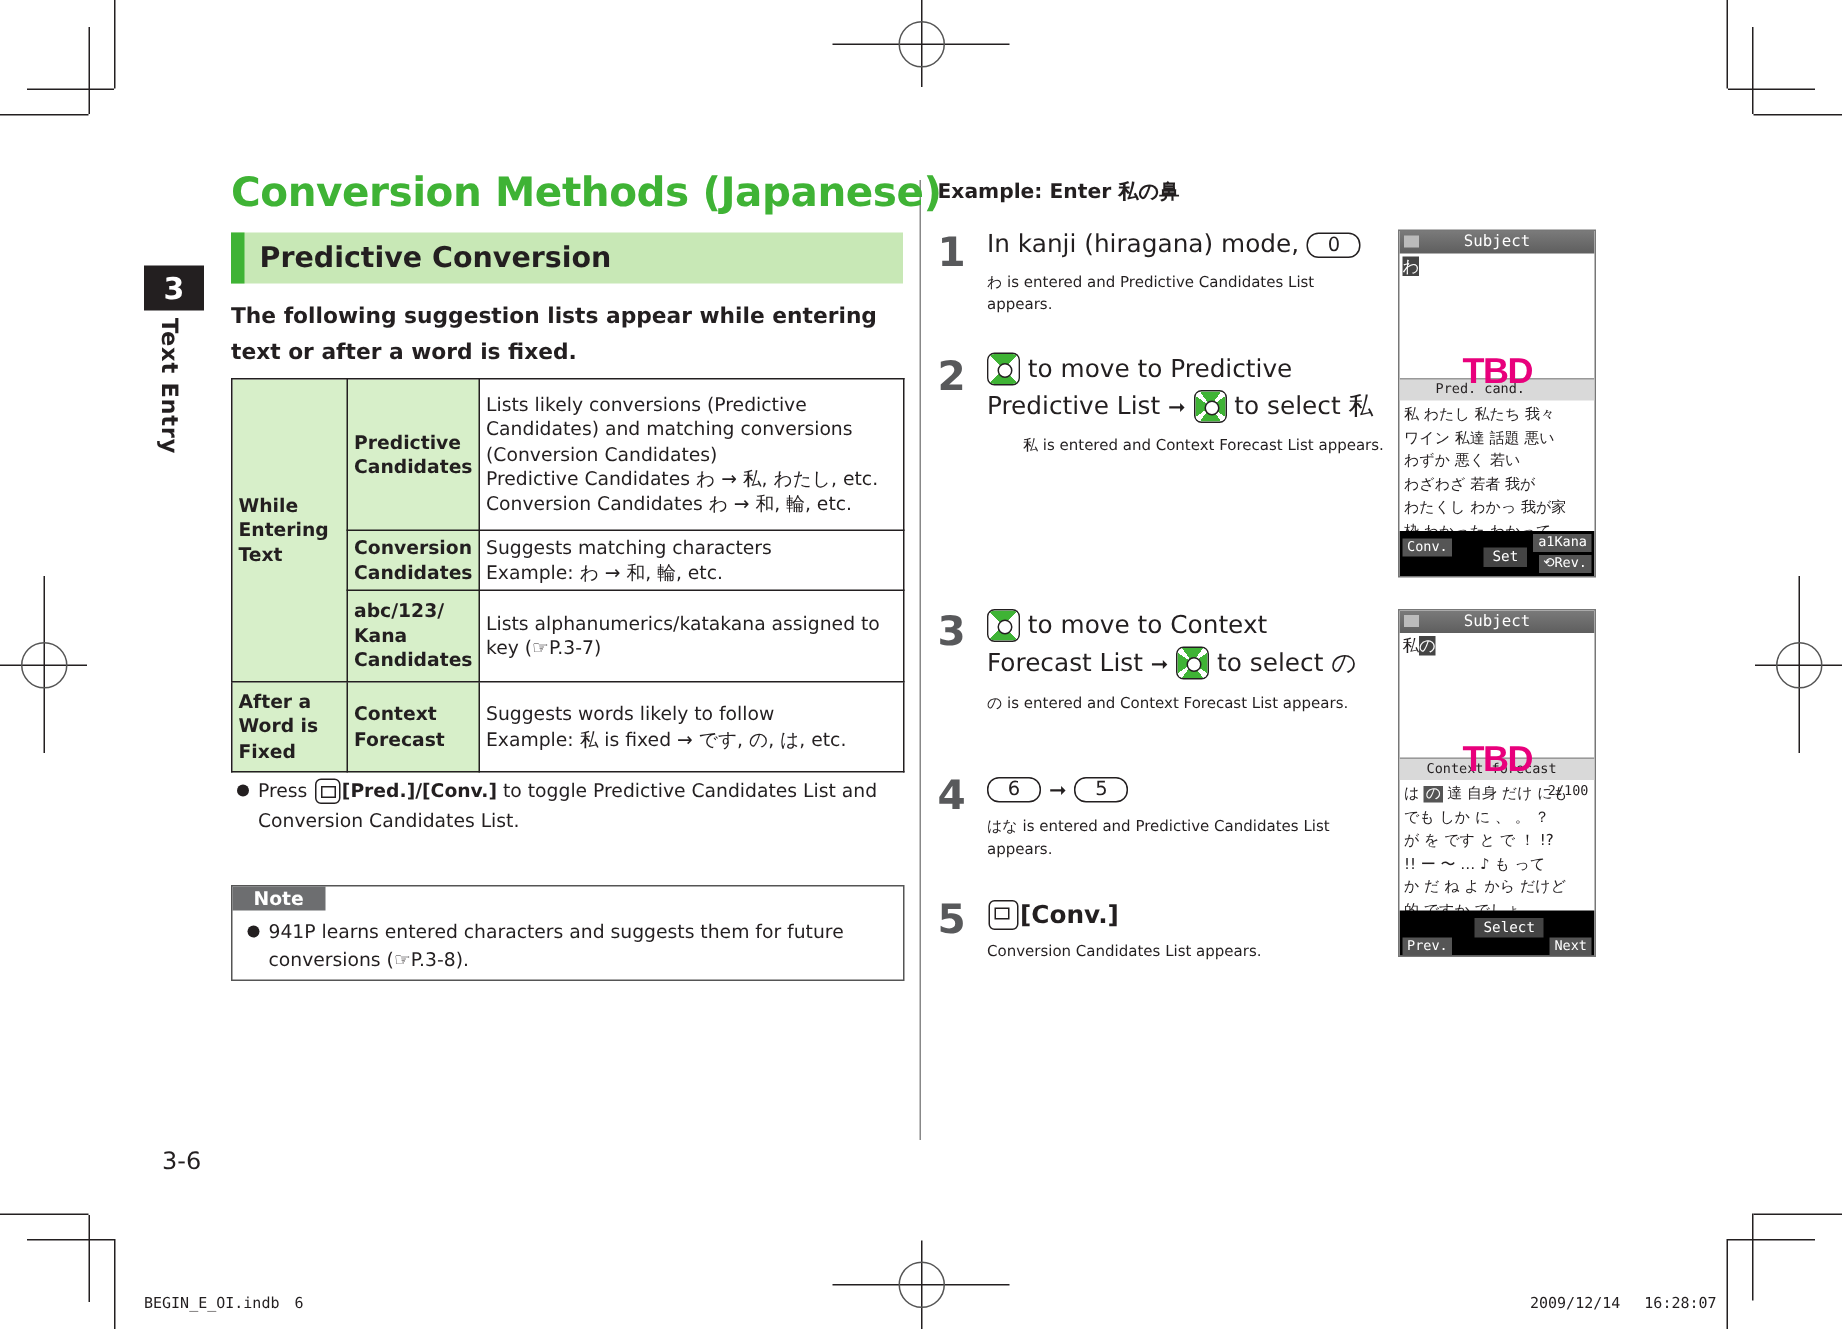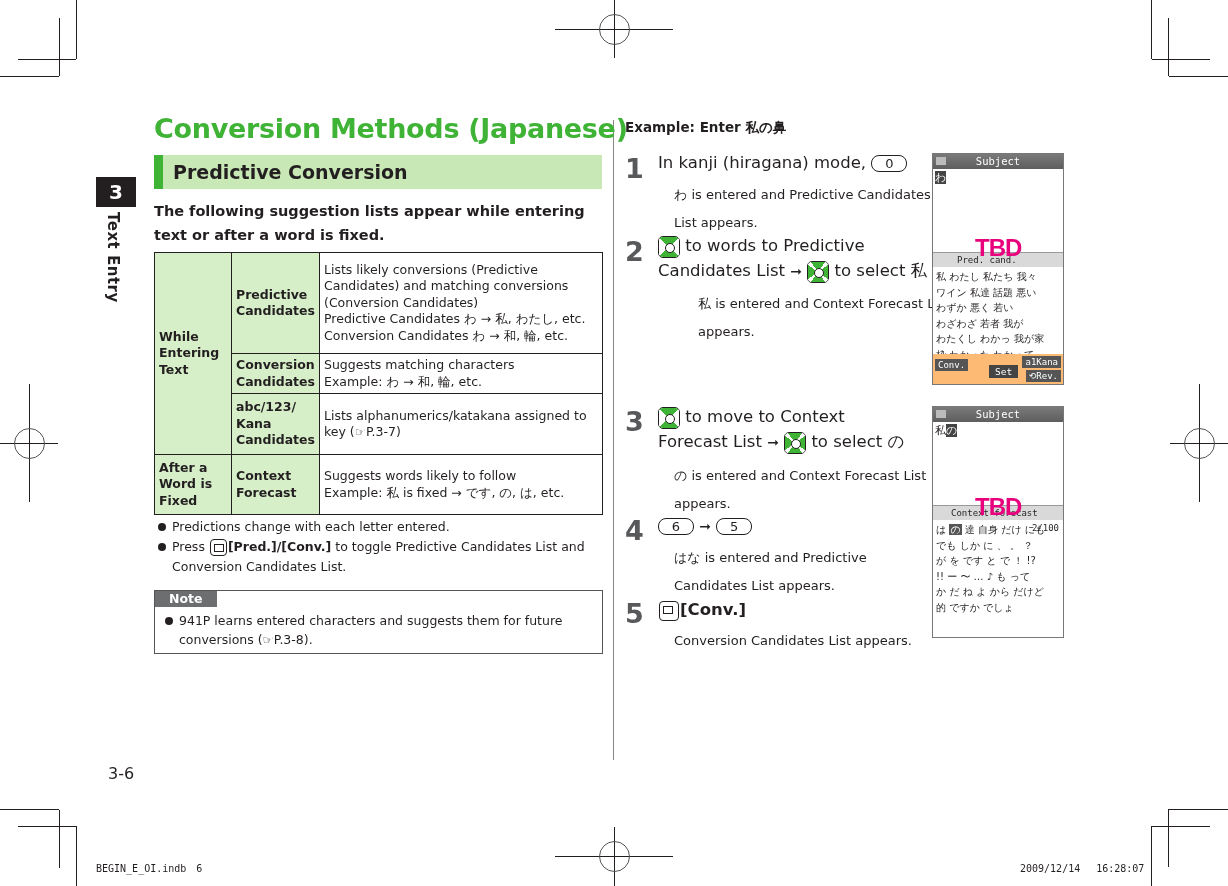--- a/index.html
+++ b/index.html
@@ -30,37 +30,37 @@
   .mailkey:after{content:"";position:absolute;left:3px;top:4px;width:8px;height:6px;border:1px solid #231f20;}
   .note{left:154px;top:590px;width:449px;height:64px;border:1px solid #555;box-sizing:border-box;}
   .note-tag{position:absolute;left:0;top:0;background:#6d6e70;color:#fff;font-size:12.5px;font-weight:bold;padding:0 14px;line-height:16px;}
   .note-body{position:absolute;left:6px;top:20px;width:430px;font-size:12.5px;line-height:19px;}
   .note-body .b{position:relative;padding-left:18px;}
   .note-body .b:before{content:"";position:absolute;left:4px;top:6px;width:8px;height:8px;border-radius:50%;background:#231f20;}
   
   .example{left:625px;top:119px;font-size:13.5px;font-weight:bold;}
   .step-num{position:absolute;font-size:27px;font-weight:bold;color:#58595b;}
   .step-main{position:absolute;font-size:16.5px;line-height:25px;width:270px;}
-  .step-sub{position:absolute;font-size:13px;line-height:28px;width:260px;margin-left:16px;}
+  .step-sub{position:absolute;font-size:10px;line-height:15px;width:260px;}
   .key{display:inline-block;height:15px;min-width:26px;border:1px solid #231f20;border-radius:8px;text-align:center;font-size:13px;line-height:15px;vertical-align:middle;padding:0 4px;}
   .nav{display:inline-block;width:22px;height:22px;border:1px solid #231f20;border-radius:5px;vertical-align:middle;position:relative;background:#fff;box-sizing:border-box;overflow:hidden;}
   .nav .g{position:absolute;left:0;top:0;width:100%;height:100%;background:conic-gradient(#3fb335 0 45deg,#fff 45deg 135deg,#3fb335 135deg 225deg,#fff 225deg 315deg,#3fb335 315deg 360deg);}
   .nav.full .g{background:conic-gradient(#3fb335 0 35deg,#fff 35deg 55deg,#3fb335 55deg 125deg,#fff 125deg 145deg,#3fb335 145deg 215deg,#fff 215deg 235deg,#3fb335 235deg 305deg,#fff 305deg 325deg,#3fb335 325deg 360deg);}
   .nav .c{position:absolute;left:6px;top:6px;width:8px;height:8px;border:1px solid #231f20;border-radius:50%;background:#fff;}
   .arrow{font-size:14px;}
   
   .phone{position:absolute;width:132px;height:232px;border:1px solid #777;background:#fff;font-size:11px;overflow:hidden;box-sizing:border-box;}
   .ph-title{height:15px;background:linear-gradient(#7a7a7a,#5e5e5e);color:#fff;font-family:"DejaVu Sans Mono","Liberation Mono",monospace;font-size:10.5px;text-align:center;line-height:15px;position:relative;}
   .ph-title .ico{position:absolute;left:3px;top:3px;width:10px;height:8px;background:#bbb;}
   .ph-input{padding:1px 2px;font-size:11px;height:16px;}
   .ph-input .hl{background:#444;color:#fff;}
   .ph-bar{position:absolute;left:0;width:100%;height:15px;background:#d9d9d9;font-family:"DejaVu Sans Mono","Liberation Mono",monospace;font-size:9px;line-height:15px;border-top:1px solid #999;}
   .ph-cands{position:absolute;left:3px;font-size:10px;line-height:15.5px;white-space:nowrap;}
   .ph-cands .hl{background:#555;color:#fff;padding:0 1px;}
-  .ph-soft{position:absolute;left:0;width:100%;height:31px;background:#fdba74;}
+  .ph-soft{position:absolute;left:0;width:100%;height:31px;background:#000000;}
   .sk{position:absolute;background:#555;color:#fff;font-family:"DejaVu Sans Mono","Liberation Mono",monospace;font-size:9px;line-height:12px;padding:0 3px;}
   .sk-center{position:absolute;background:#444;color:#fff;font-family:"DejaVu Sans Mono","Liberation Mono",monospace;font-size:9.5px;line-height:13px;padding:0 6px;}
   .tbd{position:absolute;color:#e8007c;font-family:"Liberation Sans",sans-serif;font-weight:bold;font-size:24px;letter-spacing:-1px;line-height:24px;}
 </style>
 </head>
 <body>
 
 <div class="line" style="left:59px;top:18px;width:1px;height:58px;"></div>
 <div class="line" style="left:18px;top:59px;width:58px;height:1px;"></div>
 <div class="line" style="left:76px;top:0;width:1px;height:59px;"></div>
@@ -136,39 +136,38 @@
     <td class="h2">Context Forecast</td>
     <td class="d">
       <div>Suggests words likely to follow</div>
       <div>Example: 私 is fixed → です, の, は, etc.</div>
     </td>
   </tr>
 </tbody>
   </table>
 
 <div class="abs bullets">
-  <div class="b">Predictions change with each letter entered.</div>
   <div class="b"><span>Press </span><span class="mailkey"></span><b>[Pred.]/[Conv.]</b><span> to toggle Predictive Candidates List and Conversion Candidates List.</span></div>
 </div>
 
 <div class="abs note">
   <div class="note-tag">Note</div>
   <div class="note-body">
       <div class="b">941P learns entered characters and suggests them for future conversions (☞P.3-8).</div>
     </div>
 </div>
 
 <div class="abs example">Example: Enter 私の鼻</div>
 
 <div class="step-num" style="left:625px;top:153px;">1</div>
 <div class="step-main" style="left:658px;top:150px;"><span>In kanji (hiragana) mode, </span><span class="key">0</span></div>
 <div class="step-sub" style="left:658px;top:181px;">わ is entered and Predictive Candidates List appears.</div>
 
 <div class="step-num" style="left:625px;top:236px;">2</div>
-<div class="step-main" style="left:658px;top:233px;"><span class="nav"><span class="g"></span><span class="c"></span></span><span> to words to Predictive Candidates List </span><span class="arrow">➞</span> <span class="nav full"><span class="g"></span><span class="c"></span></span><span> to select 私</span></div>
+<div class="step-main" style="left:658px;top:233px;"><span class="nav"><span class="g"></span><span class="c"></span></span><span> to move to Predictive Predictive List </span><span class="arrow">➞</span> <span class="nav full"><span class="g"></span><span class="c"></span></span><span> to select 私</span></div>
 <div class="step-sub" style="left:682px;top:290px;">私 is entered and Context Forecast List appears.</div>
 
 <div class="step-num" style="left:625px;top:406px;">3</div>
 <div class="step-main" style="left:658px;top:404px;width:260px;"><span class="nav"><span class="g"></span><span class="c"></span></span><span> to move to Context Forecast List </span><span class="arrow">➞</span> <span class="nav full"><span class="g"></span><span class="c"></span></span><span> to select の</span></div>
 <div class="step-sub" style="left:658px;top:462px;">の is entered and Context Forecast List appears.</div>
 
 <div class="step-num" style="left:625px;top:515px;">4</div>
 <div class="step-main" style="left:658px;top:513px;"><span class="key">6</span> <span class="arrow">➞</span> <span class="key">5</span></div>
 <div class="step-sub" style="left:658px;top:544px;">はな is entered and Predictive Candidates List appears.</div>
 
@@ -203,13 +202,18 @@
   <div class="ph-bar" style="top:98px;padding:0 4px 0 18px;box-sizing:border-box;"><span>Context forecast</span><span style="float:right;">2/100</span></div>
   <div class="tbd" style="left:42px;top:88px;">TBD</div>
   <div class="ph-cands" style="top:115px;">
     <div><span>は </span><span class="hl">の</span><span> 達 自身 だけ にも</span></div>
     <div>でも しか に 、 。 ？</div>
     <div>が を です と で ！ !?</div>
     <div>!! ー 〜 … ♪ も って</div>
     <div>か だ ね よ から だけど</div>
     <div>的 ですか でしょ</div>
   </div>
+  <div class="ph-soft" style="top:200px;">
+    <span class="sk-center" style="left:50px;top:5px;">Select</span>
+    <span class="sk" style="left:2px;top:18px;">Prev.</span>
+    <span class="sk" style="right:2px;top:18px;">Next</span>
+  </div>
 </div>
 
 </body></html>

